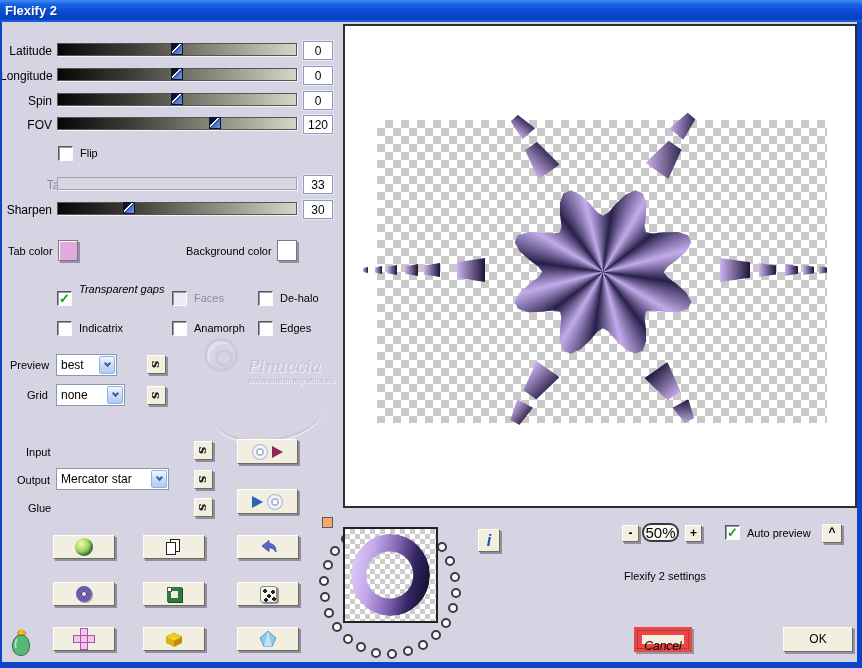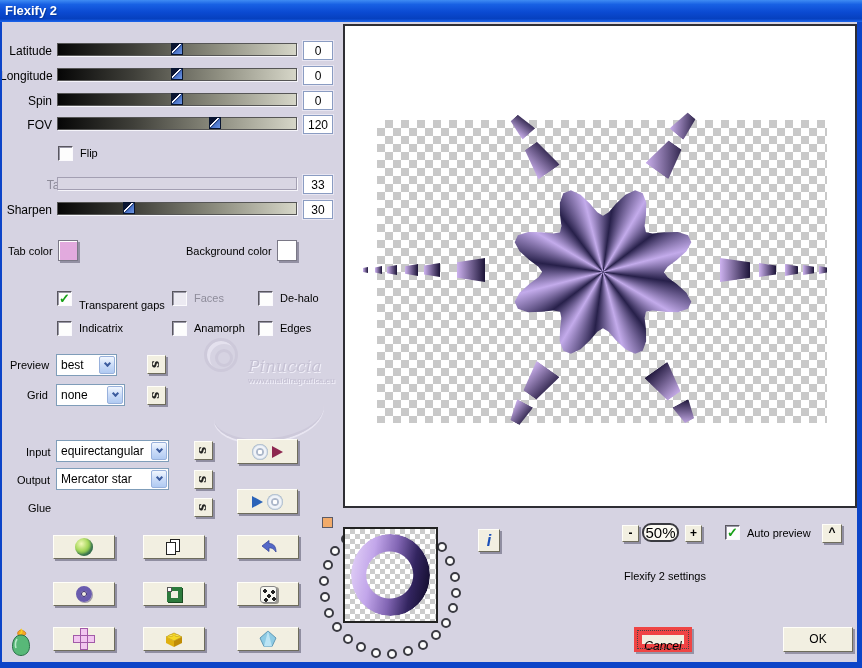--- a/index.html
+++ b/index.html
@@ -172,21 +172,21 @@
   <input class="numbox" style="left: 303px; top: 200px;" value="30">
 
   <div class="lbl" style="left:8px;top:245px;">Tab color</div>
   <div class="swatch" style="left: 58px; top: 240px; background: rgb(226, 170, 222);"></div>
   <div class="lbl" style="left:186px;top:245px;">Background color</div>
   <div class="swatch" style="left: 277px; top: 240px; background: rgb(255, 255, 255);"></div>
 
   <span class="cb on" style="left:57px;top:291px;">
       <span class="tick">✓</span>
     </span>
-  <div class="lbl" style="left:79px;top:299px;">Transparent gaps</div>
+  <div class="lbl" style="left:79px;top:283px;font-style:italic;">Transparent gaps</div>
   <span class="cb disd" style="left:172px;top:291px;"></span>
   <div class="lbl dim" style="left:194px;top:292px;">Faces</div>
   <span class="cb" style="left:258px;top:291px;"></span>
   <div class="lbl" style="left:280px;top:292px;">De-halo</div>
 
   <span class="cb" style="left:57px;top:321px;"></span>
   <div class="lbl" style="left:79px;top:322px;">Indicatrix</div>
   <span class="cb" style="left:172px;top:321px;"></span>
   <div class="lbl" style="left:194px;top:322px;">Anamorph</div>
   <span class="cb" style="left:258px;top:321px;"></span>
@@ -204,26 +204,20 @@
   <div class="lbl" style="left:27px;top:389px;">Grid</div>
   <div class="dd" style="left:56px;top:384px;width:69px;">
     <span class="ddv">none</span>
     <span class="dda">
         <i></i>
       </span>
   </div>
   <div class="sbtn bb" style="left:147px;top:386px;"><span>s</span></div>
 
   <div class="lbl" style="left:26px;top:446px;">Input</div>
-  <div class="dd" style="left:56px;top:440px;width:113px;">
-    <span class="ddv">equirectangular</span>
-    <span class="dda">
-        <i></i>
-      </span>
-  </div>
   <div class="sbtn bb" style="left:194px;top:441px;"><span>s</span></div>
   <div class="cdbtn bb" style="left:237px;top:439px;">
     <span class="cd"></span>
     <span class="tri maroon"></span>
   </div>
 
   <div class="lbl" style="left:17px;top:474px;">Output</div>
   <div class="dd" style="left:56px;top:468px;width:113px;">
     <span class="ddv">Mercator star</span>
     <span class="dda">

